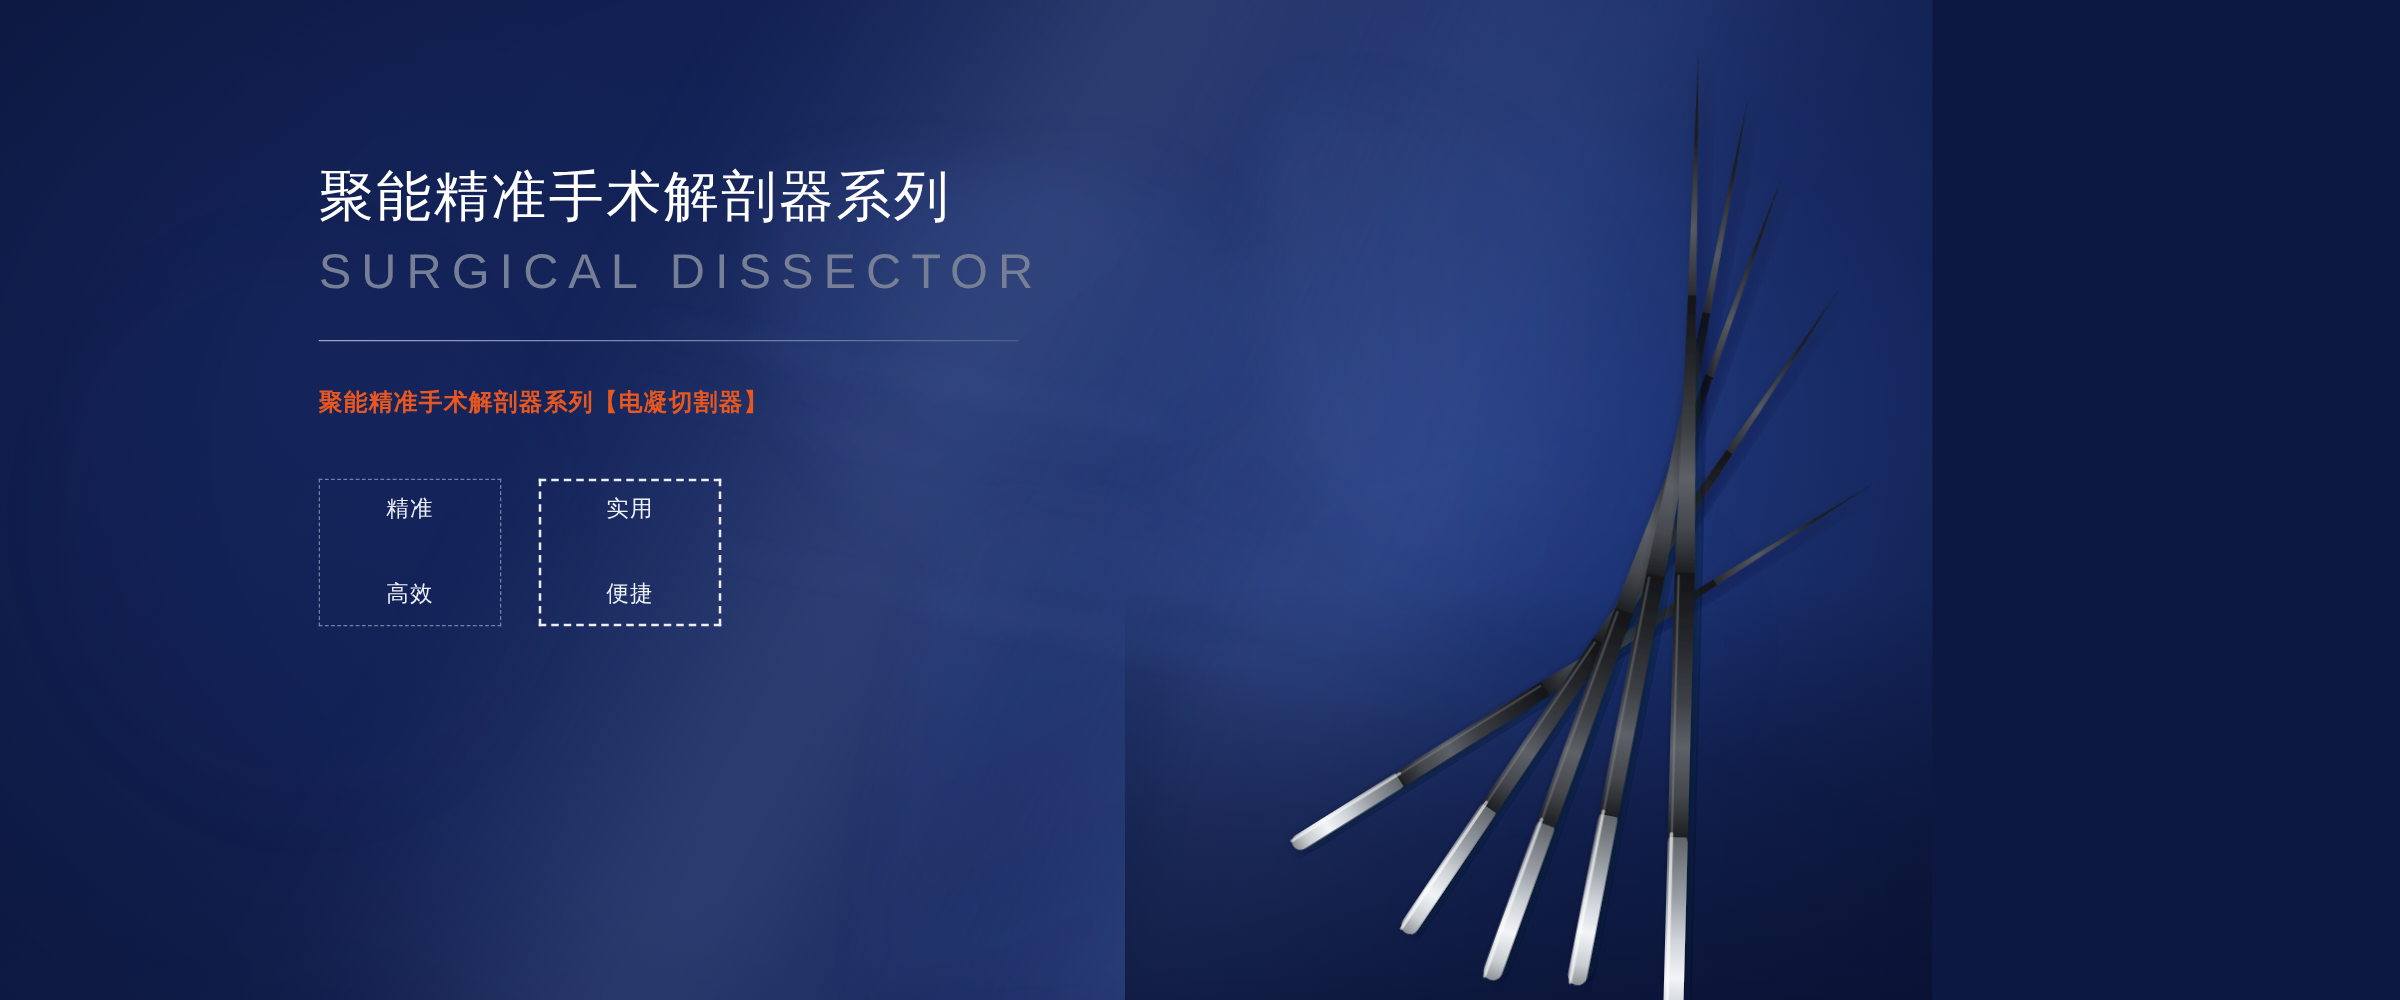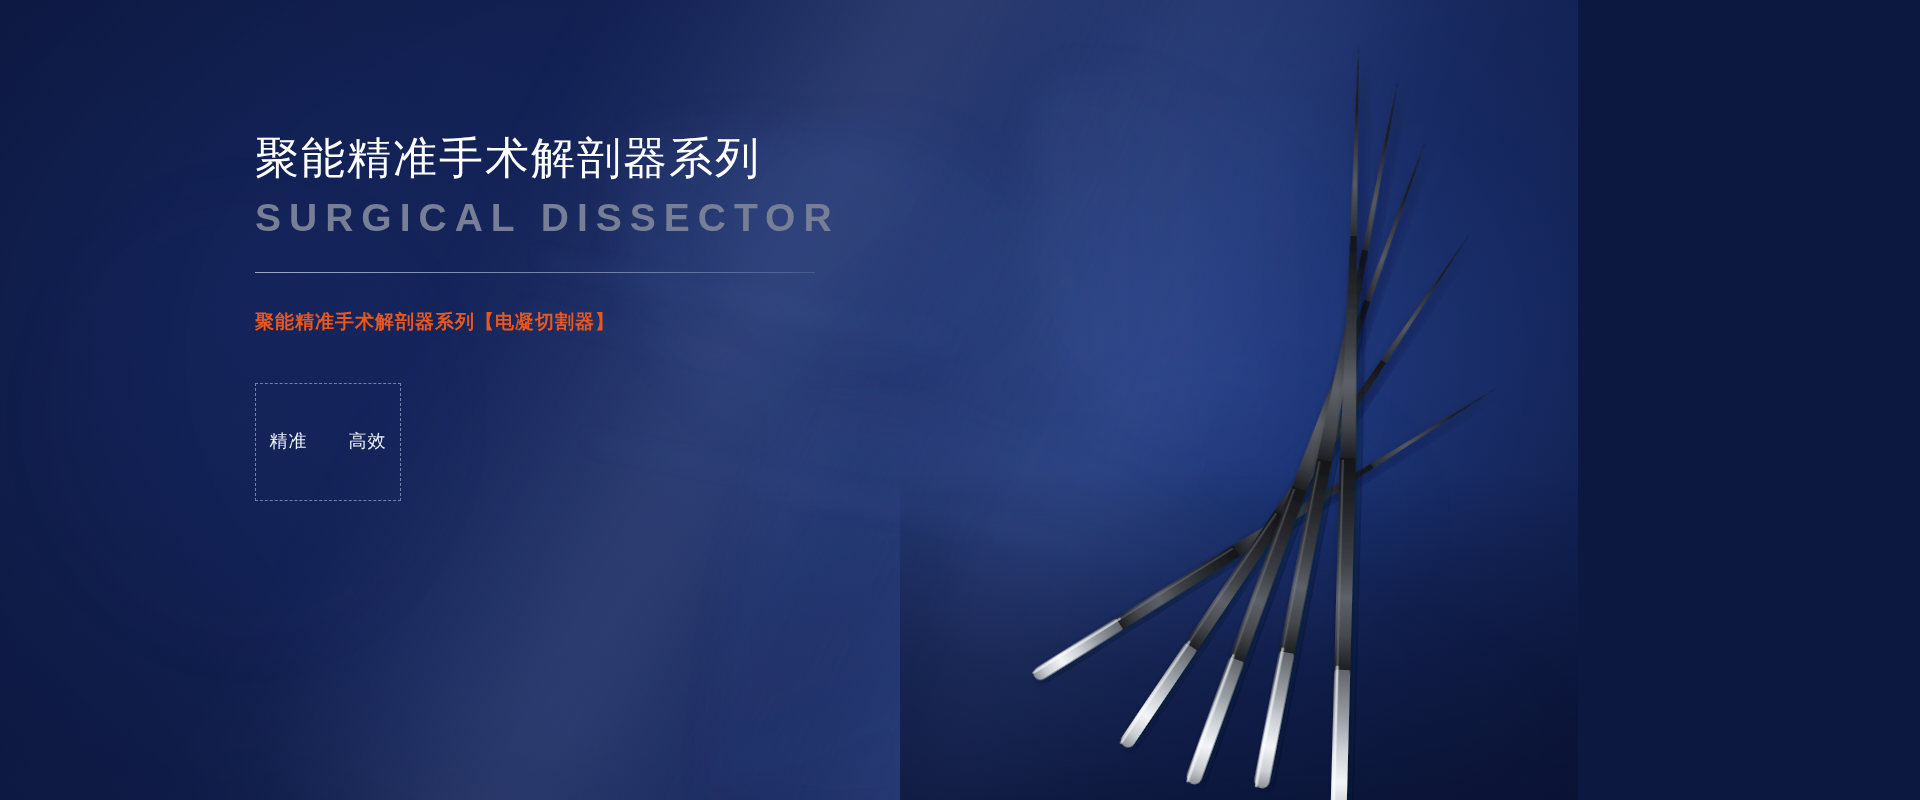--- a/index.html
+++ b/index.html
@@ -10,21 +10,20 @@
   body {
     font-family: "Liberation Sans", "DejaVu Sans", sans-serif;
   }
 
   .banner {
     position: relative;
     width: 1546px;
     height: 800px;
     overflow: hidden;
     background: #101d4a;
-    padding-left: 32px;
   }
 
   
   .bg-base {
     position: absolute;
     inset: 0;
     background:
       radial-gradient(ellipse 900px 620px at 78% 46%, rgba(42,72,150,0.55) 0%, rgba(26,48,112,0.30) 45%, rgba(16,29,74,0) 72%),
       radial-gradient(ellipse 1200px 900px at 22% 38%, rgba(24,42,104,0.55) 0%, rgba(15,27,70,0.25) 55%, rgba(13,24,64,0) 80%),
       linear-gradient(118deg, #0e1a44 0%, #111f4e 28%, #16275e 52%, #1b2f6b 68%, #14255a 85%, #0f1c48 100%);
@@ -96,21 +95,21 @@
     letter-spacing: 2px;
     font-weight: 400;
     white-space: nowrap;
   }
   .title-en {
     margin-top: 12px;
     font-size: 39px;
     line-height: 1.1;
     color: #767f95;
     letter-spacing: 8px;
-    font-weight: 700;
+    font-weight: 400;
     white-space: nowrap;
   }
   .rule {
     margin-top: 32px;
     width: 560px;
     height: 1px;
     background: linear-gradient(90deg, rgba(190,200,225,0.80) 0%, rgba(170,182,212,0.55) 70%, rgba(150,165,200,0.25) 100%);
   }
   .subtitle {
     margin-top: 36px;
@@ -125,21 +124,21 @@
   .features {
     margin-top: 48px;
     display: flex;
     gap: 30px;
   }
   .feature {
     width: 146px;
     height: 118px;
     box-sizing: border-box;
     display: flex;
-    flex-direction: row;
+    flex-direction: column;
     align-items: center;
     justify-content: center;
     color: #eef1f8;
     font-size: 18px;
     line-height: 1.55;
     letter-spacing: 1px;
     border: 1px dashed rgba(176,188,216,0.62);
     gap: 41px;
   }
   .feature.bright {
@@ -299,16 +298,20 @@
 
     <div class="rule"></div>
 
     <div class="subtitle">聚能精准手术解剖器系列【电凝切割器】</div>
 
     <div class="features">
       <div class="feature">
         <span class="ln">精准</span>
         <span class="ln">高效</span>
       </div>
+      <div class="feature bright">
+        <span class="ln">实用</span>
+        <span class="ln">便捷</span>
+      </div>
     </div>
   </div>
 
 </div>
 
 </body></html>

